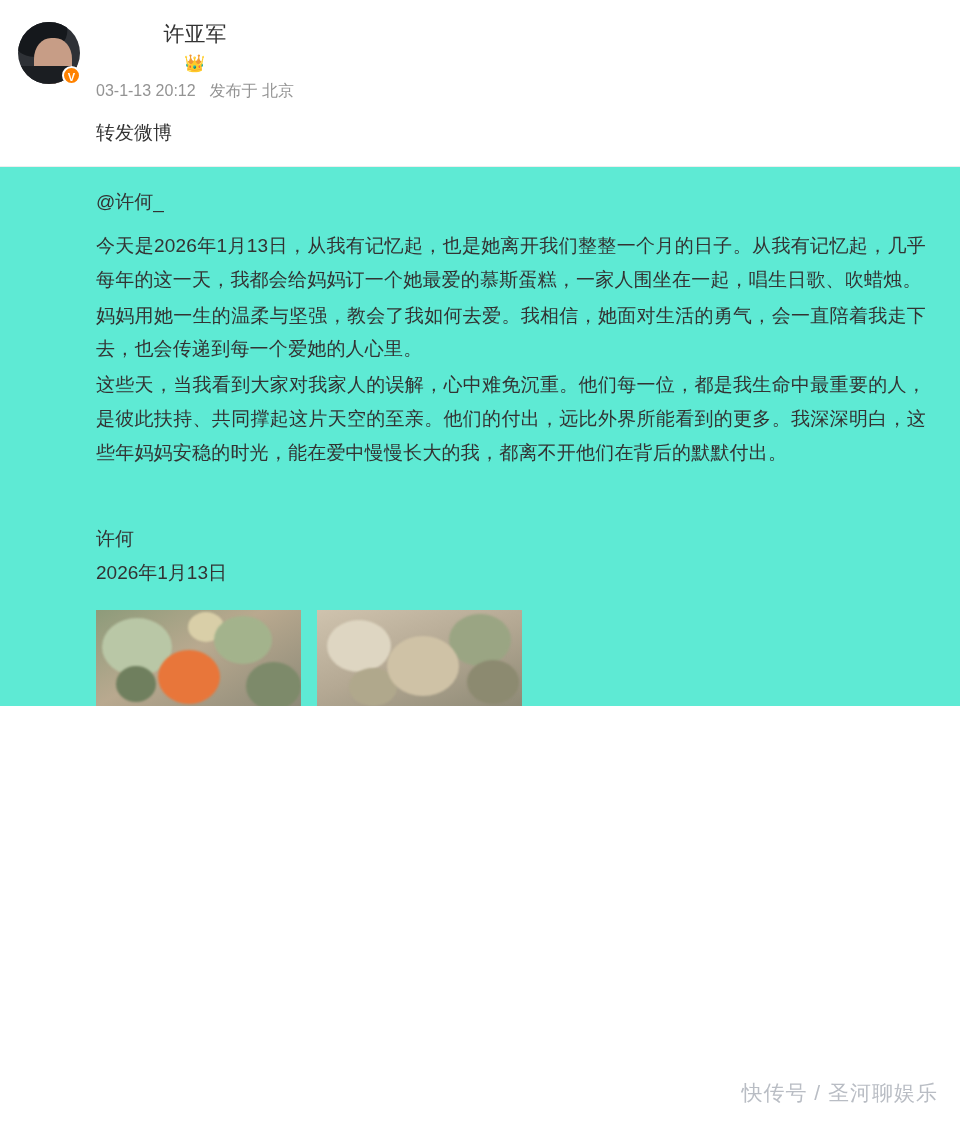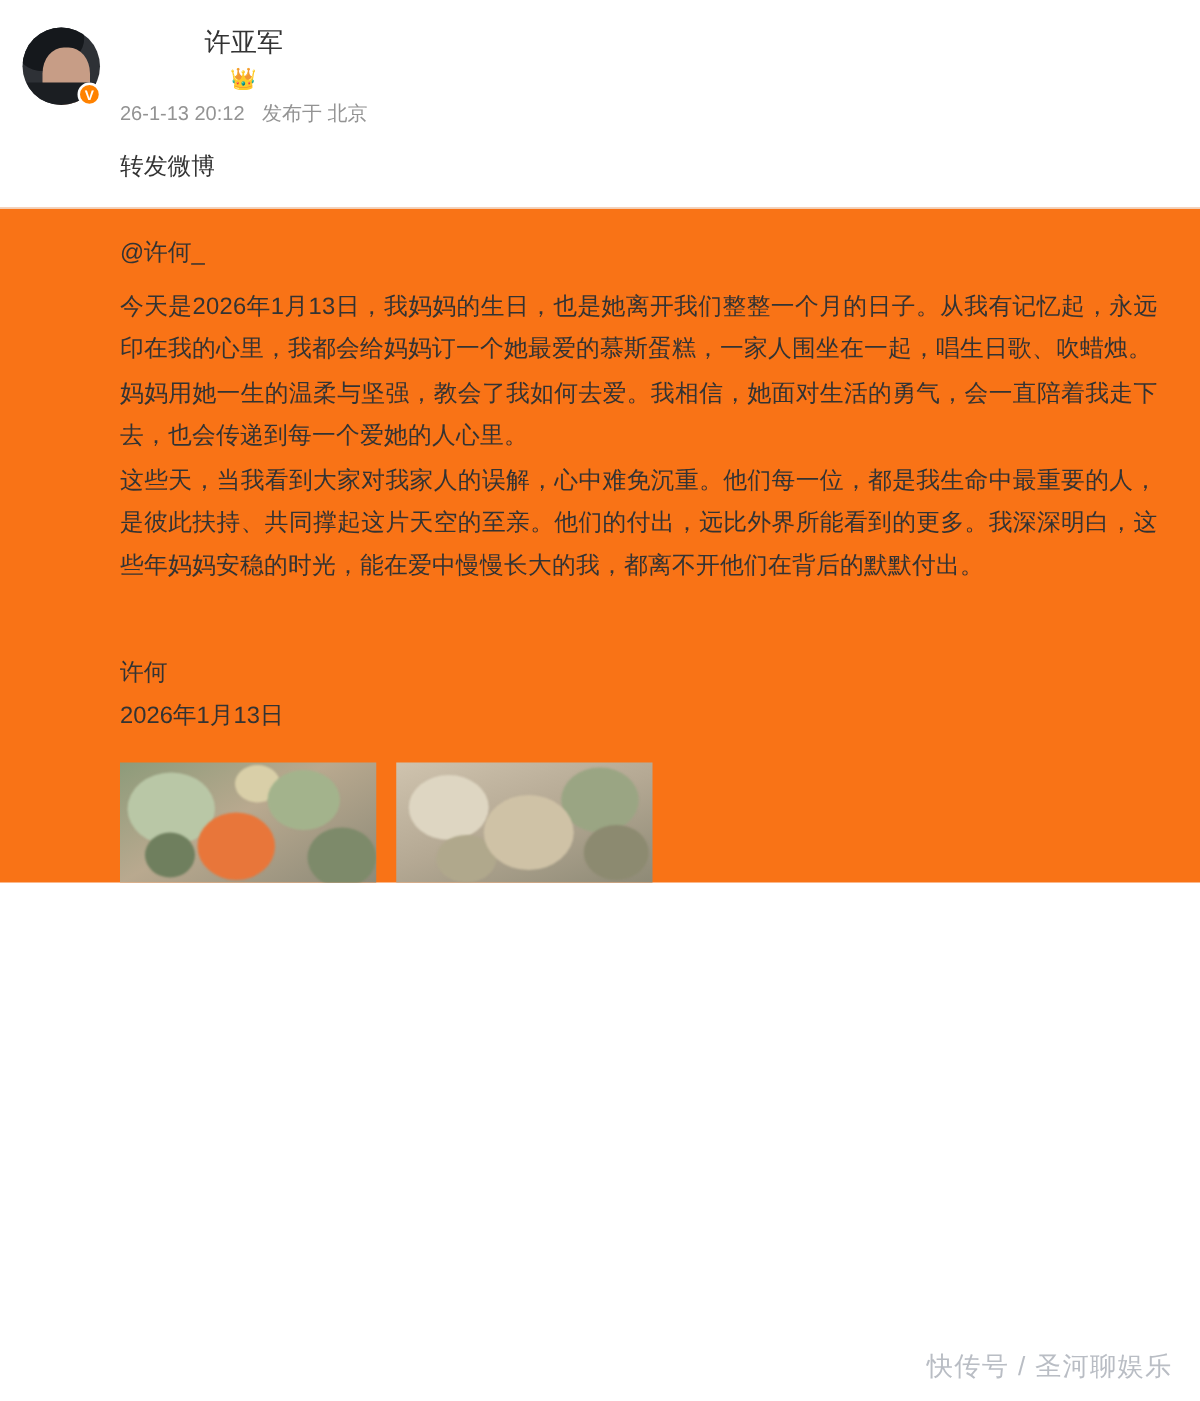--- a/index.html
+++ b/index.html
@@ -111,21 +111,21 @@
   }
 
   .repost-label {
     padding: 18px 37px 20px 96px;
     font-size: 19px;
     color: #333333;
   }
 
   
   .quote-card {
-    background: #f97316;
+    background: #5eead4;
     border-top: 1px solid #ededed;
     padding: 22px 34px 0 96px;
     min-height: 200px;
   }
   .quote-user {
     font-size: 19px;
     color: #333333;
     margin-bottom: 14px;
   }
   .quote-body p {
@@ -205,35 +205,35 @@
     </div>
     <div class="verify-badge">V</div>
   </div>
 
   <div class="header-text">
     <div class="name-row">
       <span class="author-name">许亚军</span>
       <span class="crown-icon">👑</span>
     </div>
     <div class="meta-row">
-      <span>26-1-13 20:12</span>
+      <span>03-1-13 20:12</span>
       <span class="sep"></span>
       <span>发布于 北京</span>
     </div>
   </div>
 </div>
 
 <div class="repost-label">转发微博</div>
 
 <div class="quote-card">
 
   <div class="quote-user">@许何_</div>
 
   <div class="quote-body">
-    <p>今天是2026年1月13日，我妈妈的生日，也是她离开我们整整一个月的日子。从我有记忆起，永远印在我的心里，我都会给妈妈订一个她最爱的慕斯蛋糕，一家人围坐在一起，唱生日歌、吹蜡烛。</p>
+    <p>今天是2026年1月13日，从我有记忆起，也是她离开我们整整一个月的日子。从我有记忆起，几乎每年的这一天，我都会给妈妈订一个她最爱的慕斯蛋糕，一家人围坐在一起，唱生日歌、吹蜡烛。</p>
     <p>妈妈用她一生的温柔与坚强，教会了我如何去爱。我相信，她面对生活的勇气，会一直陪着我走下去，也会传递到每一个爱她的人心里。</p>
     <p>这些天，当我看到大家对我家人的误解，心中难免沉重。他们每一位，都是我生命中最重要的人，是彼此扶持、共同撑起这片天空的至亲。他们的付出，远比外界所能看到的更多。我深深明白，这些年妈妈安稳的时光，能在爱中慢慢长大的我，都离不开他们在背后的默默付出。</p>
   </div>
 
   <div class="sig-block">
     <p>许何</p>
     <p>2026年1月13日</p>
   </div>
 
   <div class="photo-row">

